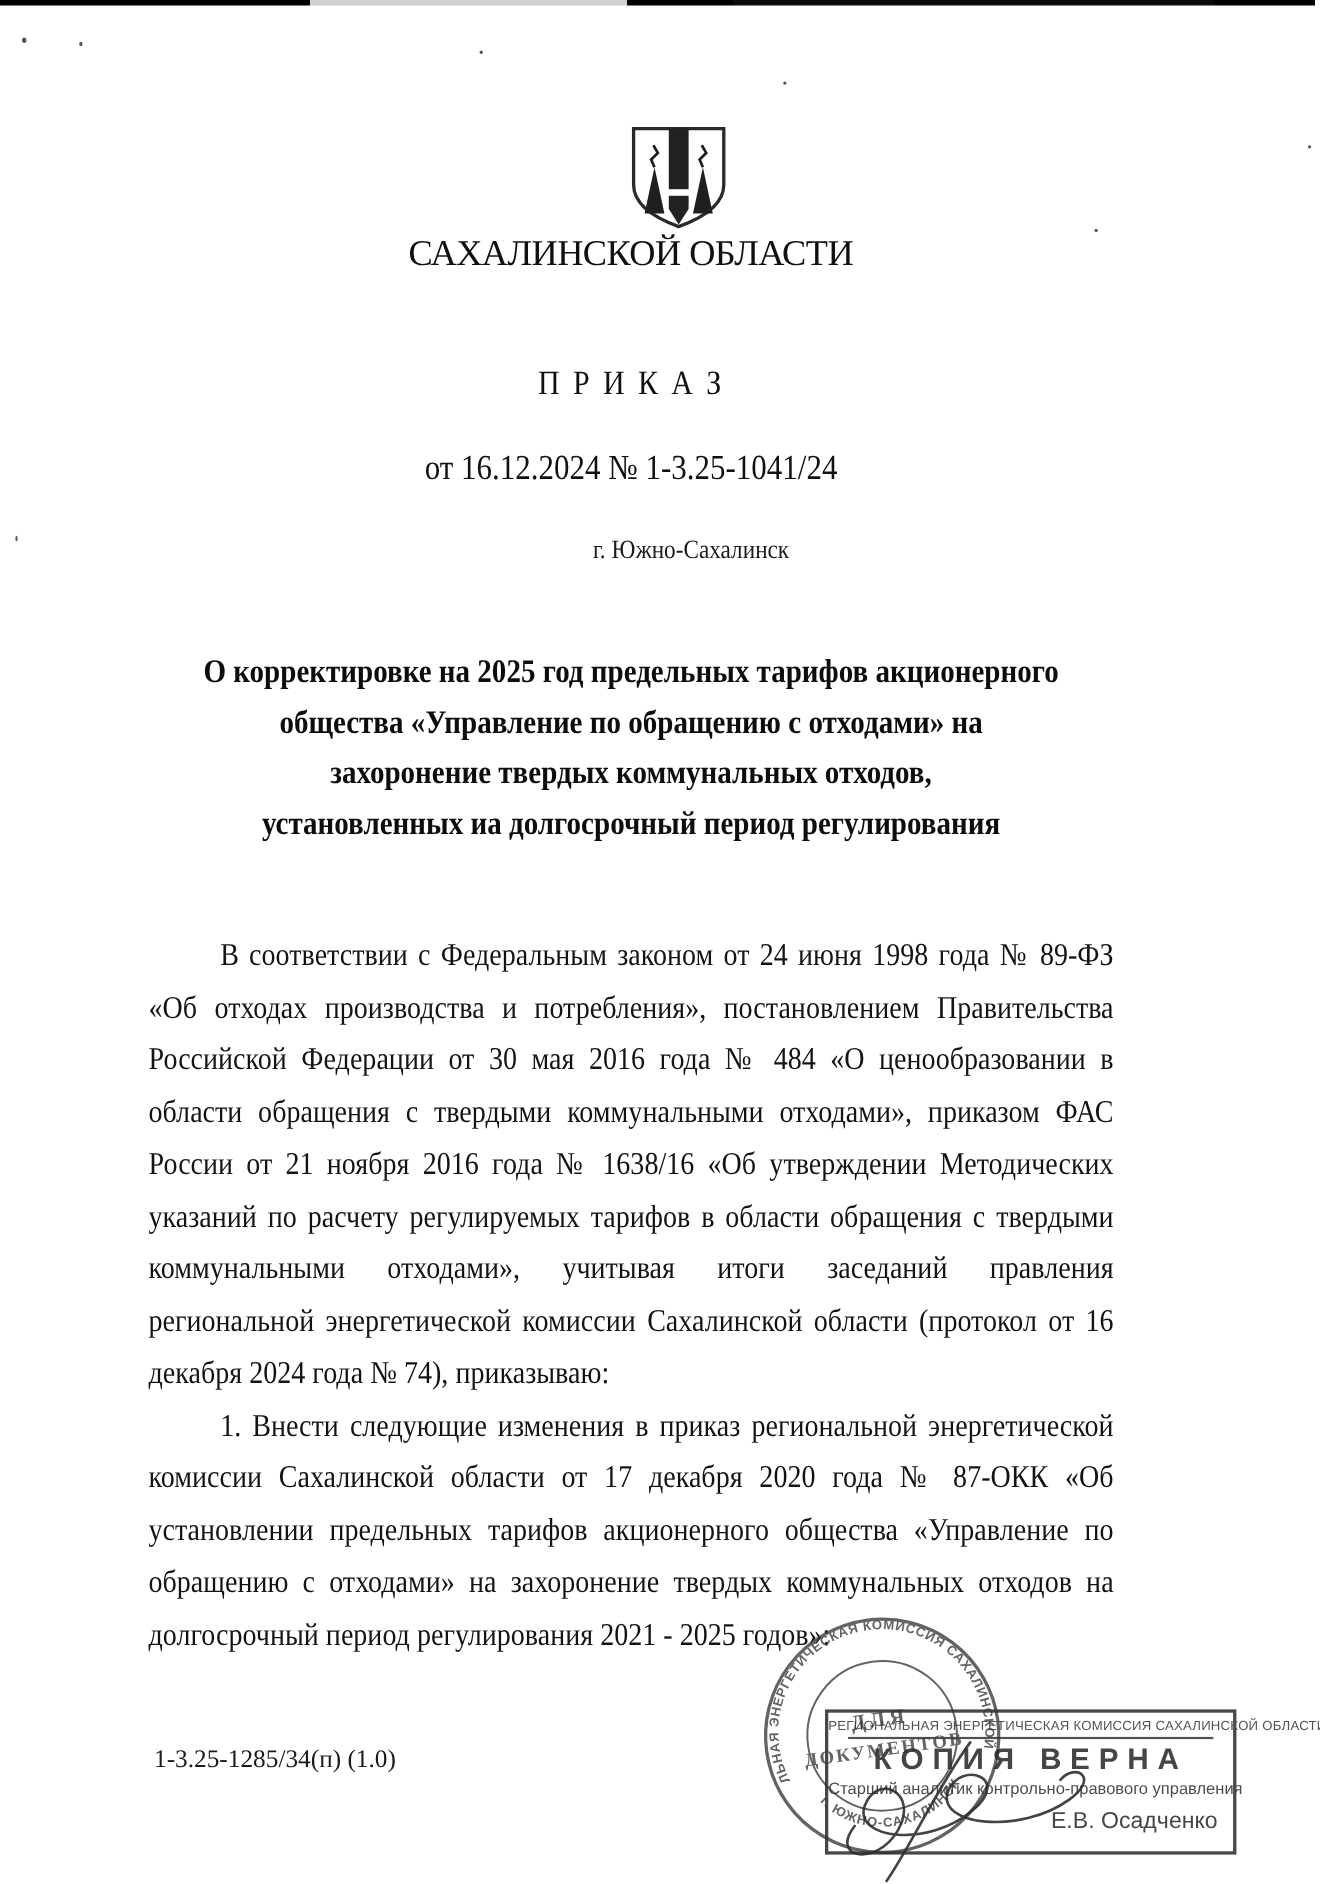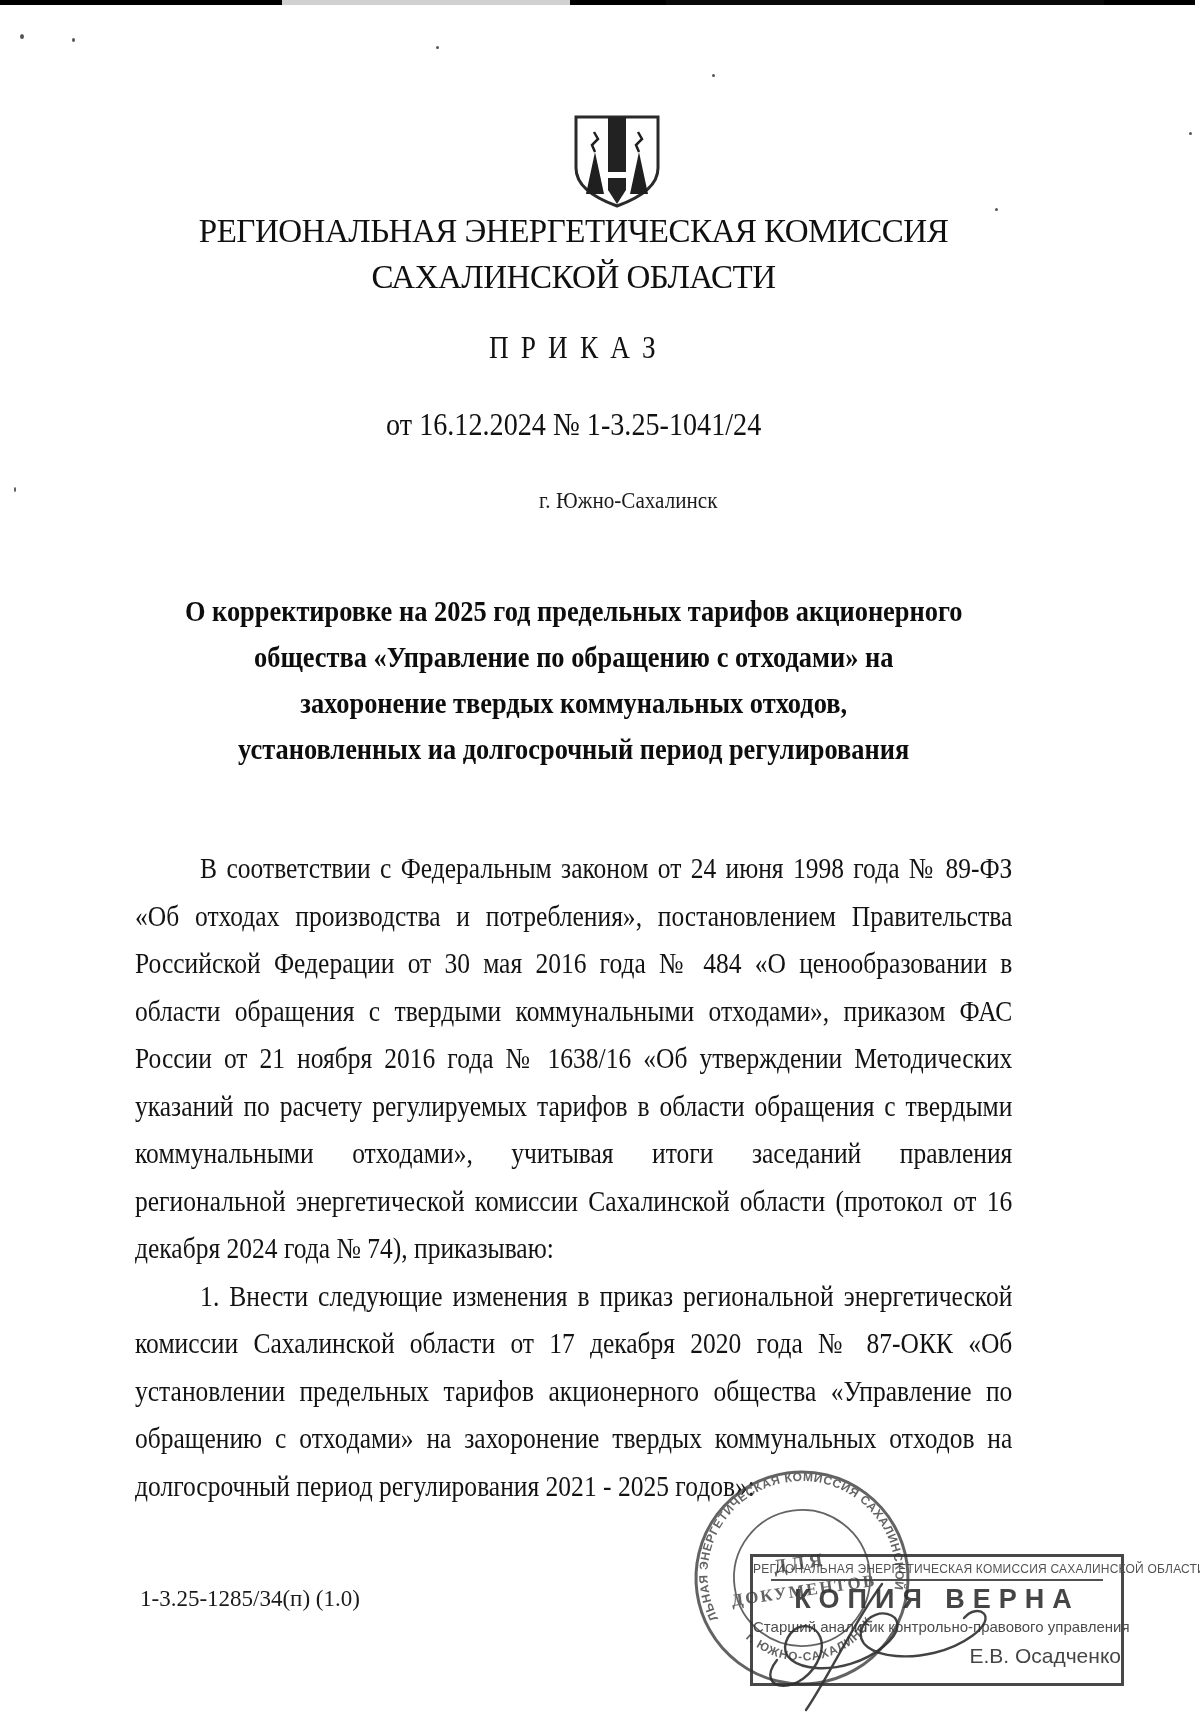--- a/index.html
+++ b/index.html
@@ -42,21 +42,21 @@
   
   #round-stamp{position:absolute;left:690px;top:1466px;width:224px;height:224px;opacity:.8;}
   
   #copy-stamp{position:absolute;left:750px;top:1554px;width:374px;height:132px;
     border:3px solid #2f2f2f;box-sizing:border-box;opacity:.88;
     font-family:"Liberation Sans", sans-serif;text-align:center;background:transparent;}
   #copy-stamp .cs-org{margin-top:5px;font-size:12px;letter-spacing:.2px;color:#3a3a3a;white-space:nowrap;}
   #copy-stamp .cs-rule{width:90%;margin:3px auto 2px auto;border-top:2px solid #3a3a3a;}
   #copy-stamp .cs-title{font-size:27px;font-weight:bold;letter-spacing:8px;color:#2c2c2c;line-height:32px;}
   #copy-stamp .cs-pos{font-size:15px;color:#333;margin-top:3px;white-space:nowrap;}
-  #copy-stamp .cs-signer{font-size:21px;color:#2c2c2c;text-align:right;margin-top:9px;}
+  #copy-stamp .cs-signer{font-size:21px;color:#2c2c2c;text-align:right;padding-right:14px;margin-top:9px;}
   #signature{position:absolute;left:732px;top:1580px;width:350px;height:135px;}
 </style>
 </head>
 <body>
 
 <div id="page">
 
   <div id="scanbar"></div>
 
   <div class="speck" style="left:20px;top:34px;width:4px;height:5px;"></div>
@@ -72,21 +72,20 @@
     <rect x="38" y="5" width="18" height="55" fill="#222222"></rect>
     <rect x="38" y="66" width="18" height="12" fill="#222222"></rect>
     <path d="M38,78 L56,78 L47,92 Z" fill="#222222"></path>
     <path d="M16,82 L34,82 L25,40 Z" fill="#1f1f1f"></path>
     <path d="M24,20 L28,27 L22,33 L25,40" stroke="#1f1f1f" stroke-width="2.5" fill="none"></path>
     <path d="M60,82 L78,82 L69,40 Z" fill="#1f1f1f"></path>
     <path d="M68,20 L72,27 L66,33 L69,40" stroke="#1f1f1f" stroke-width="2.5" fill="none"></path>
   </svg>
 
   <div id="org-header">
-    <div class="org-line">РЕГИОНАЛЬНАЯ ЭНЕРГЕТИЧЕСКАЯ КОМИССИЯ</div>
     <div class="org-line">САХАЛИНСКОЙ ОБЛАСТИ</div>
   </div>
 
   <div id="column">
 
     <div id="doc-type">П Р И К А З</div>
     <div id="date-line">от 16.12.2024 № 1-3.25-1041/24</div>
     <div id="city-line">г. Южно-Сахалинск</div>
 
     <div id="title-block">

